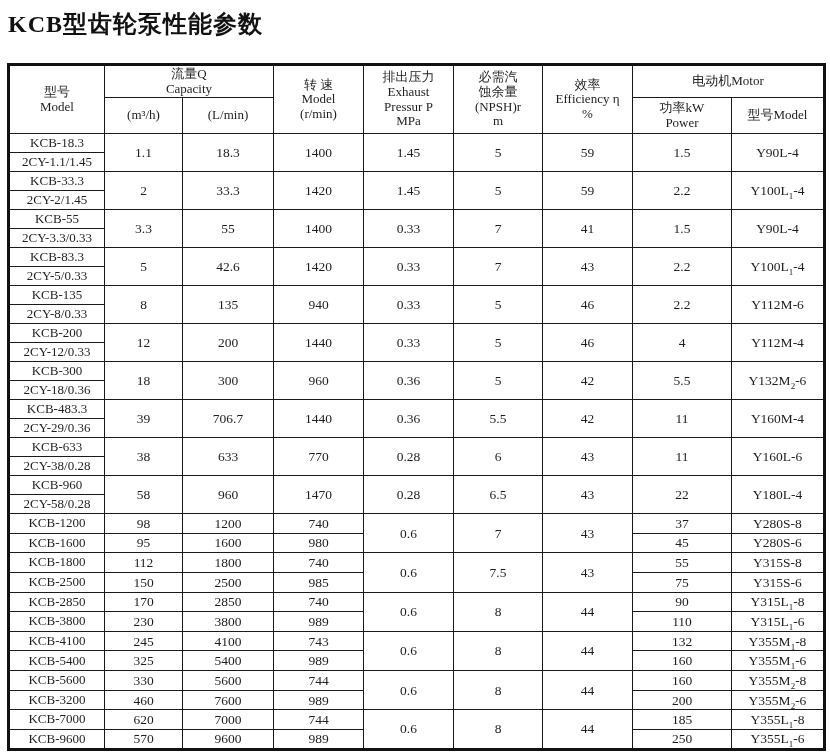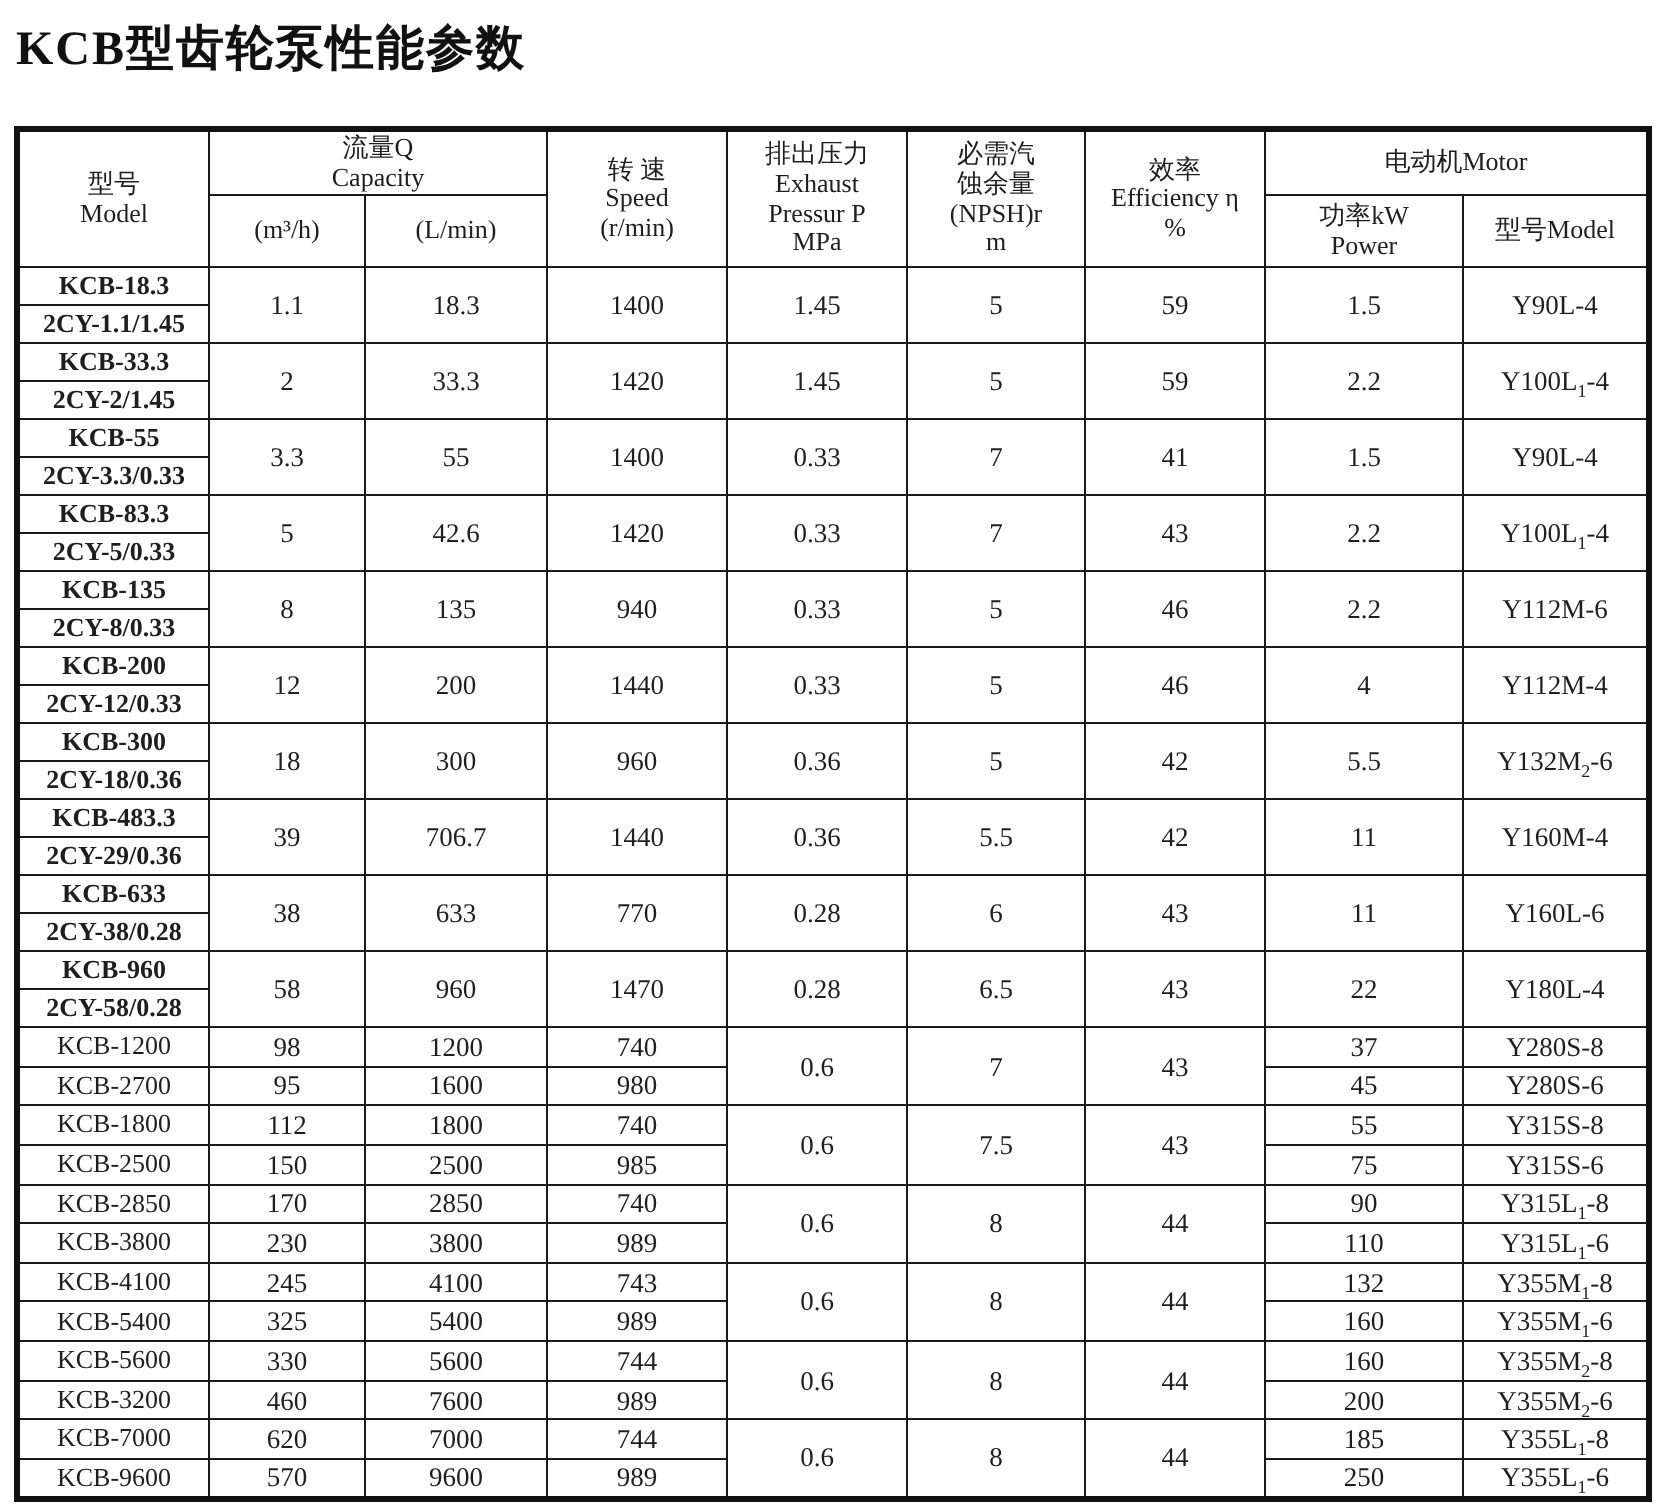--- a/index.html
+++ b/index.html
@@ -36,21 +36,21 @@
   thead th { white-space: pre-line; font-size: 13px; }
   thead tr.h1 th { height: 33px; }
   thead tr.h2 th { height: 36px; text-align: center; }
   td.model {
     text-align: left;
     padding-left: 5px;
     height: 19px;
     font-size: 13px;
     white-space: nowrap;
   }
-  tr.dsub td.model { height: 19px; font-weight: bold; }
+  tr.dsub td.model { height: 19px; }
   tbody tr.single td { height: 19.65px; }
   td.num { font-size: 13.5px; }
   sub { font-size: 9px; line-height: 0; }
 </style>
 </head>
 <body>
 
 <div class="page">
   <div class="title">KCB型齿轮泵性能参数</div>
 
@@ -66,21 +66,21 @@
         <col style="width:99px">
         <col style="width:93px">
     </colgroup>
     <thead>
       <tr class="h1">
         <th rowspan="2">型号
 Model</th>
         <th colspan="2">流量Q
 Capacity</th>
         <th rowspan="2">转 速
-Speed
+Model
 (r/min)</th>
         <th rowspan="2">排出压力
 Exhaust
 Pressur P
 MPa</th>
         <th rowspan="2">必需汽
 蚀余量
 (NPSH)r
 m</th>
         <th rowspan="2">效率
@@ -242,21 +242,21 @@
           <td class="num">98</td>
           <td class="num">1200</td>
           <td class="num">740</td>
           <td class="num" rowspan="2">0.6</td>
           <td class="num" rowspan="2">7</td>
           <td class="num" rowspan="2">43</td>
           <td class="num">37</td>
           <td class="num">Y280S-8</td>
         </tr>
         <tr class="single">
-          <td class="model">KCB-2700</td>
+          <td class="model">KCB-1600</td>
           <td class="num">95</td>
           <td class="num">1600</td>
           <td class="num">980</td>
           <td class="num">45</td>
           <td class="num">Y280S-6</td>
         </tr>
         <tr class="single">
           <td class="model">KCB-1800</td>
           <td class="num">112</td>
           <td class="num">1800</td>

